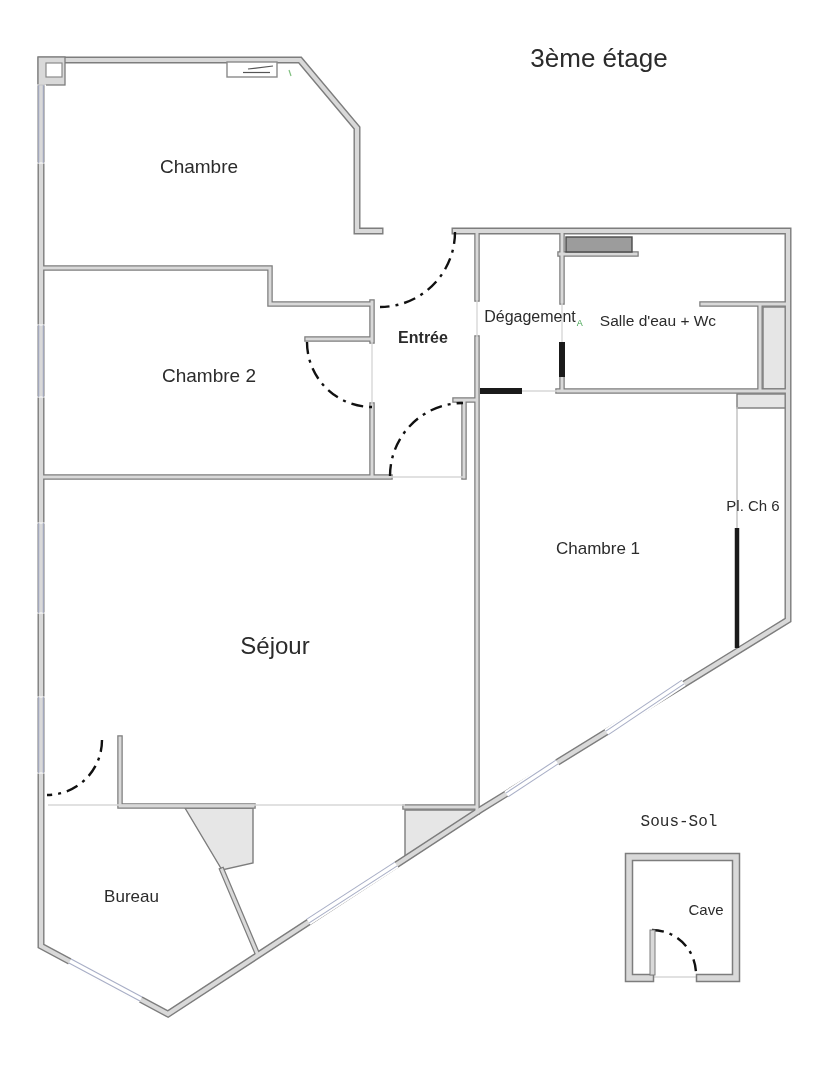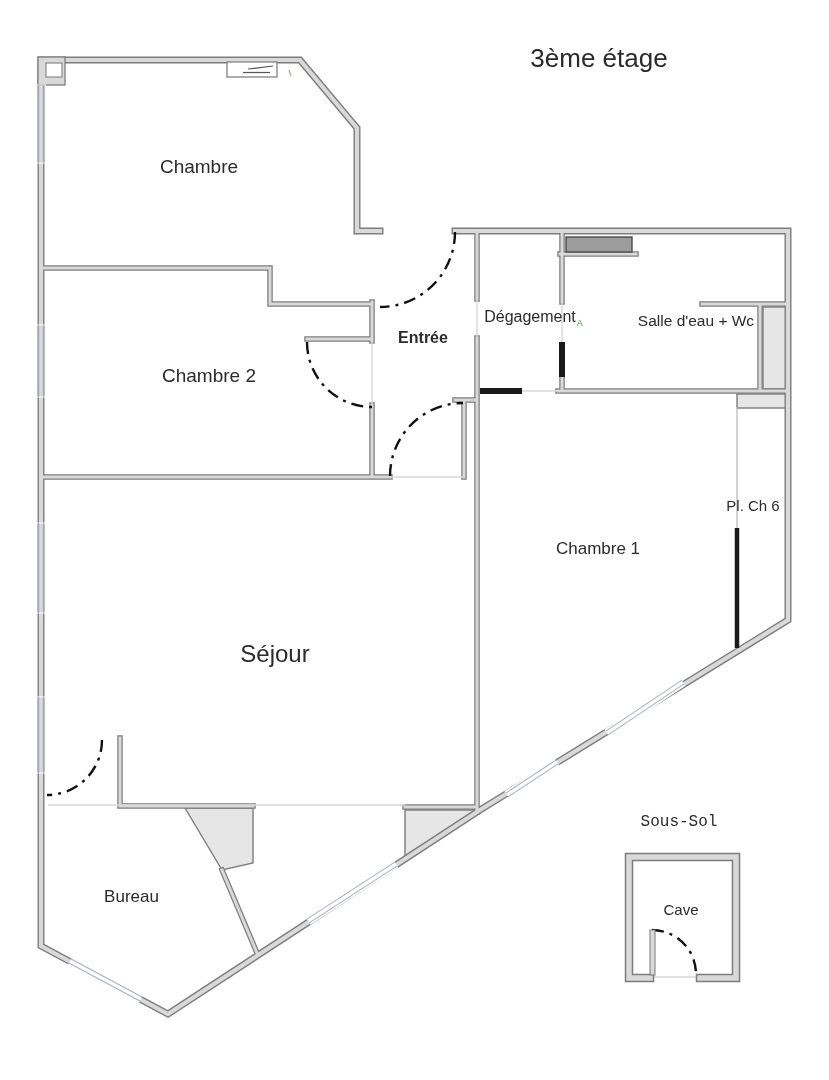--- a/index.html
+++ b/index.html
@@ -178,22 +178,22 @@
   </svg>
 
   <div class="label" style="left:599px;top:58px;font-size:26px;">3ème étage</div>
 
   <div class="label" style="left:199px;top:166px;font-size:19px;">Chambre</div>
   <div class="label" style="left:209px;top:375px;font-size:19px;text-align:center;">Chambre 2</div>
   <div class="label" style="left:423px;top:338px;font-size:16px;font-weight:bold;">Entrée</div>
 
   <div class="label" style="left:525px;top:317px;font-size:16px;padding-left:17px;"><span></span><span>Dégagement</span><span class="marker-a">A</span></div>
 
-  <div class="label" style="left:658px;top:321px;font-size:15.5px;margin-left:38px;">Salle d'eau + Wc</div>
+  <div class="label" style="left:658px;top:321px;font-size:15.5px;">Salle d'eau + Wc</div>
   <div class="label" style="left:598px;top:548px;font-size:17px;">Chambre 1</div>
   <div class="label" style="left:753px;top:505px;font-size:15px;">Pl. Ch 6</div>
-  <div class="label" style="left:275px;top:646px;font-size:24px;margin-top:8px;">Séjour</div>
+  <div class="label" style="left:275px;top:646px;font-size:24px;">Séjour</div>
   <div class="label" style="left:124px;top:896px;font-size:17px;padding-left:15px;">Bureau</div>
 
   <div class="label" style="left:679px;top:822px;font-size:16px;font-family:Liberation Mono, monospace;">Sous-Sol</div>
-  <div class="label" style="left:681px;top:909px;font-size:15px;">Cave</div>
+  <div class="label" style="left:706px;top:909px;font-size:15px;">Cave</div>
 
 </div>
 
 </body></html>

